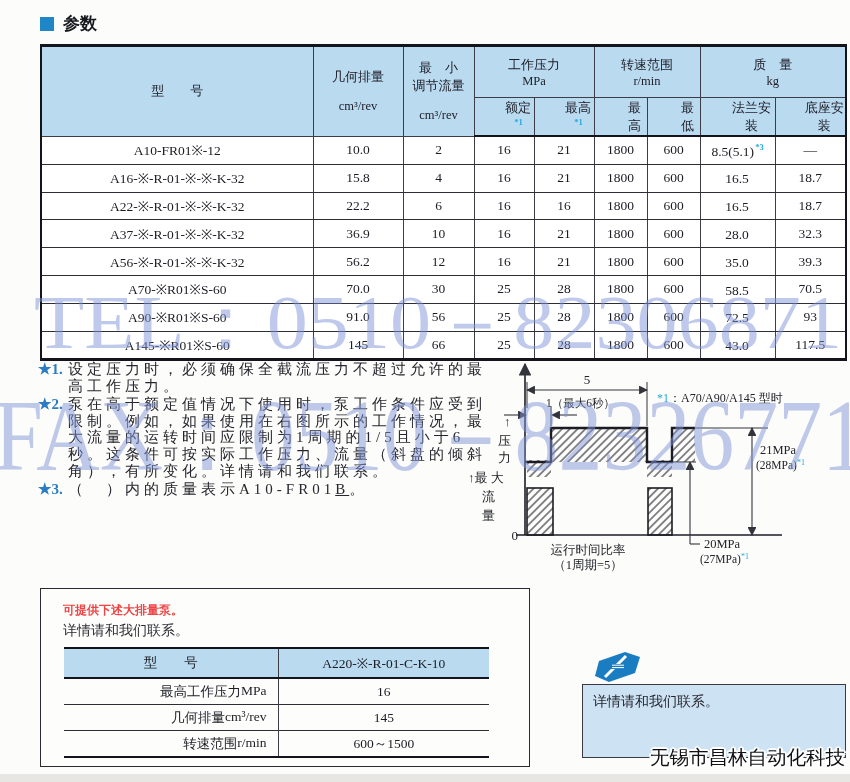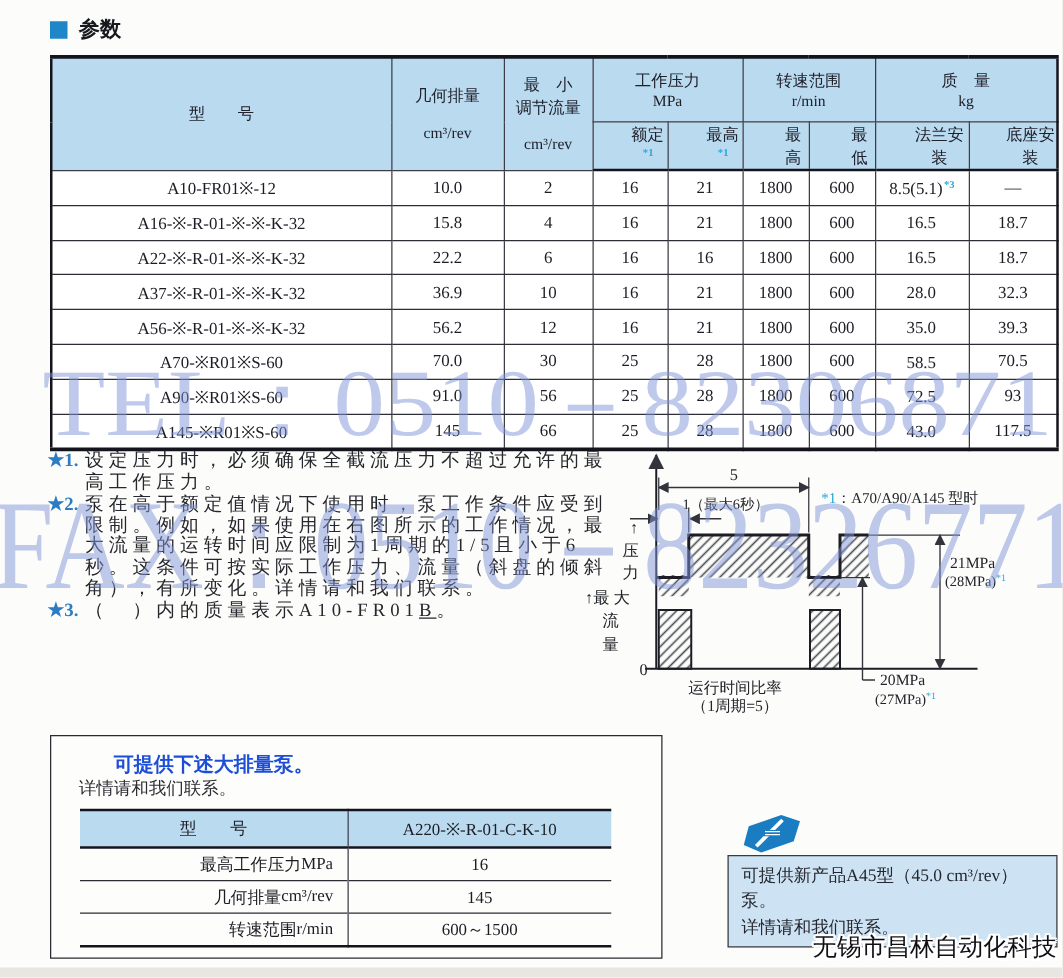--- a/index.html
+++ b/index.html
@@ -33,21 +33,21 @@
   
   .diagram{position:absolute;left:460px;top:356px;}
   .diagram text{font-family:"Liberation Serif","DejaVu Serif",serif;fill:#23242b;}
   .cyan{fill:#29a8da;color:#29a8da;}
   
   .wm{position:absolute;pointer-events:none;z-index:30;}
   .wm text{font-family:"Liberation Serif","DejaVu Serif",serif;fill:#8093d8;fill-opacity:0.5;}
   
   .bigpump-box{position:absolute;left:40px;top:588px;width:488px;height:177px;border:1.6px solid #2a2b31;background:#fdfdfc;}
   .bp-title{position:absolute;left:22px;top:13px;font-family:"Liberation Sans","DejaVu Sans",sans-serif;
-      font-weight:bold;font-size:16px;color:#1d4ed8;margin-left:28px;}
+      font-weight:bold;font-size:12px;color:#ef4444;}
   .bp-sub{position:absolute;left:22px;top:33px;font-size:14px;color:#2c2d33;}
   .bp-table{position:absolute;left:23px;top:58px;width:425px;border-collapse:collapse;table-layout:fixed;
       border-top:2.6px solid #14151c;border-bottom:2.6px solid #14151c;}
   .bp-table th{background:#badaf0;height:26px;font-size:13.5px;font-weight:normal;text-align:center;
       border-bottom:2.6px solid #14151c;}
   .bp-table td{height:23px;font-size:13.5px;border-top:1.3px solid #2c2d35;}
   .bp-table .vdiv{border-left:1.2px solid #3c3d46;text-align:center;}
   .bp-label{display:flex;justify-content:flex-end;padding:0 10px 0 8px;}
   .bp-val{text-align:center;}
   
@@ -350,21 +350,20 @@
   <svg class="logo" width="50" height="34" viewBox="0 0 50 34">
     <polygon points="5,11 31,2 46,7 41,23 15,32 1,26" fill="#1b7dc1"></polygon>
     <line x1="11" y1="27" x2="32" y2="6" stroke="#ffffff" stroke-width="3"></line>
     <line x1="20" y1="29" x2="41" y2="9" stroke="#1b7dc1" stroke-width="0"></line>
     <rect x="17" y="14" width="14" height="5" fill="#1b7dc1"></rect>
     <line x1="18" y1="15.2" x2="30" y2="15.2" stroke="#ffffff" stroke-width="1"></line>
     <line x1="18" y1="17.6" x2="30" y2="17.6" stroke="#ffffff" stroke-width="1"></line>
   </svg>
 
   <div class="a45-box">
-    <div>可提供新产品A45型（45.0 cm³/rev）泵。</div>
     <div>详情请和我们联系。</div>
   </div>
 
   <svg class="wm" style="left:30px;top:268px;" width="818" height="96">
     <text x="4" y="80" font-size="76" textLength="808" lengthAdjust="spacingAndGlyphs">TEL：0510－82306871</text>
   </svg>
   <svg class="wm" style="left:-8px;top:360px;" width="880" height="132">
     <text x="2" y="110" font-size="102" textLength="872" lengthAdjust="spacingAndGlyphs">FAX：0510－82326771</text>
   </svg>
 

